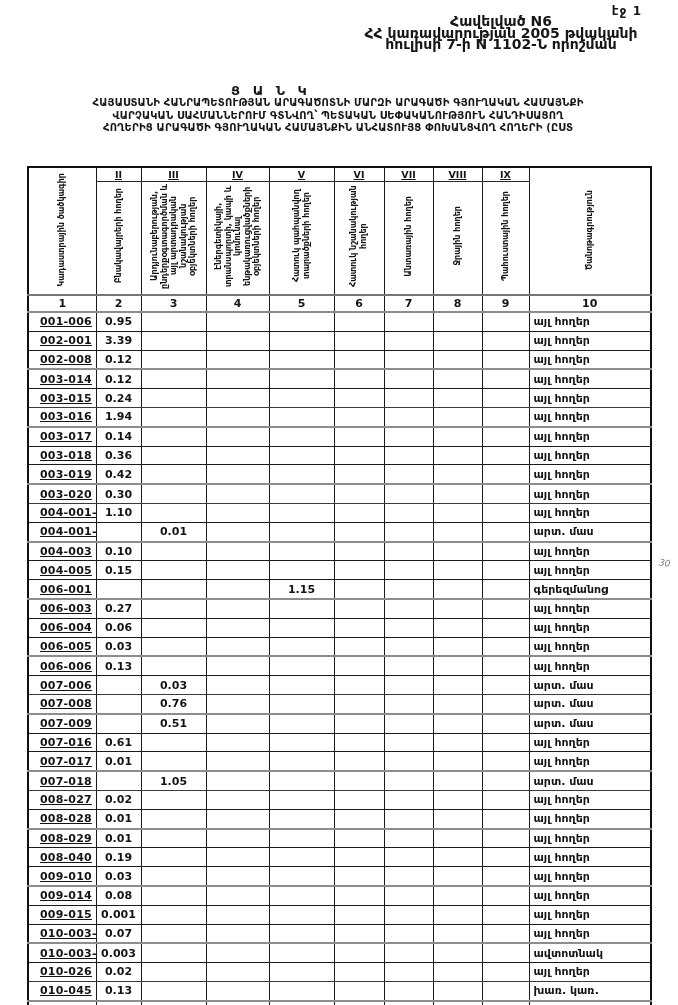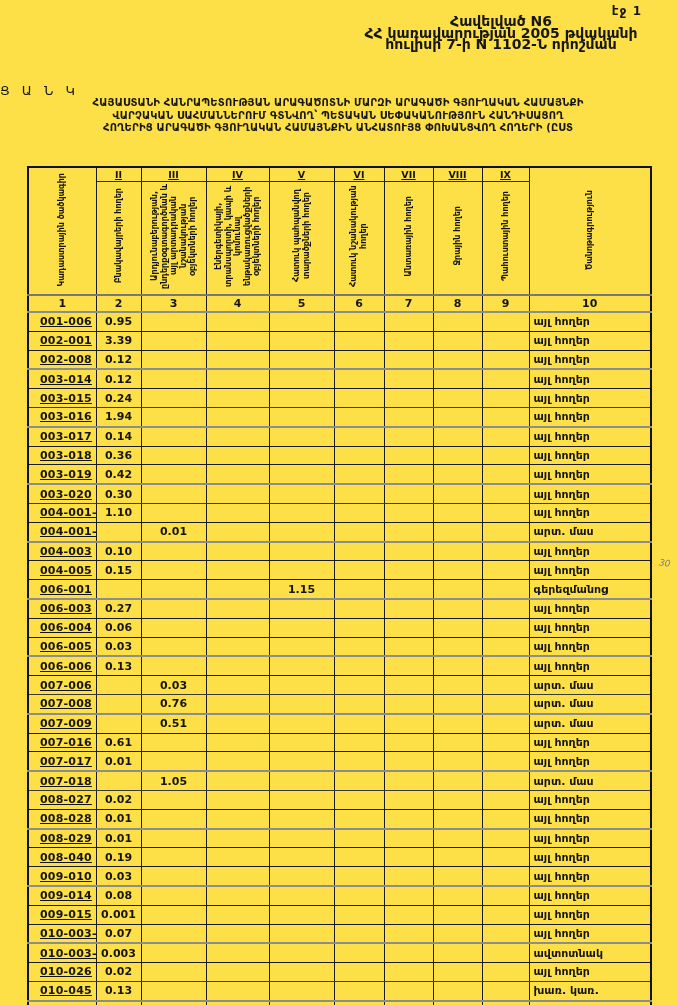--- a/index.html
+++ b/index.html
@@ -3,33 +3,33 @@
 <meta charset="utf-8">
 <style>
   html,body{margin:0;padding:0;}
   body{
     width:678px;height:1005px;overflow:hidden;
     background:#e9e9e7;
     font-family:"DejaVu Sans","Liberation Sans",sans-serif;
   }
   .page{
     position:relative;width:678px;height:1005px;
-    background:#fde047;color:#161616;overflow:hidden;
+    background:#ffffff;color:#161616;overflow:hidden;
   }
   .page-num{
     position:absolute;top:4px;right:36px;
     font-size:12px;font-weight:700;letter-spacing:1px;
   }
   .appendix-block{
     position:absolute;top:16px;left:340px;width:322px;
     text-align:center;font-size:14px;font-weight:700;line-height:11.5px;
   }
   .doc-title{
     position:absolute;top:83px;left:0;width:542px;
-    text-align:left;font-size:13px;font-weight:400;letter-spacing:4px;
+    text-align:center;font-size:13px;font-weight:700;letter-spacing:4px;
   }
   .doc-subtitle{
     position:absolute;top:97px;left:8px;width:660px;
     text-align:center;font-size:10px;font-weight:700;line-height:12.6px;
     letter-spacing:0.2px;
   }
   table.land{
     position:absolute;left:27px;top:166px;
     border-collapse:collapse;table-layout:fixed;width:623px;
     font-weight:700;color:#141414;

